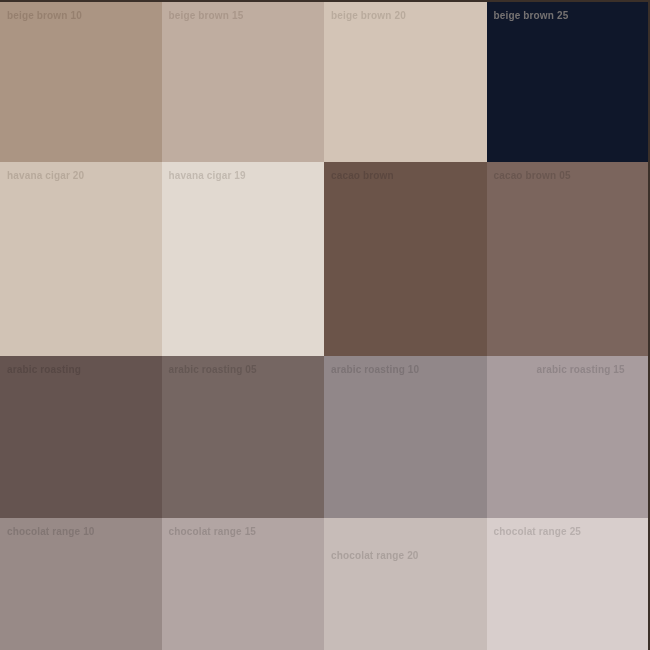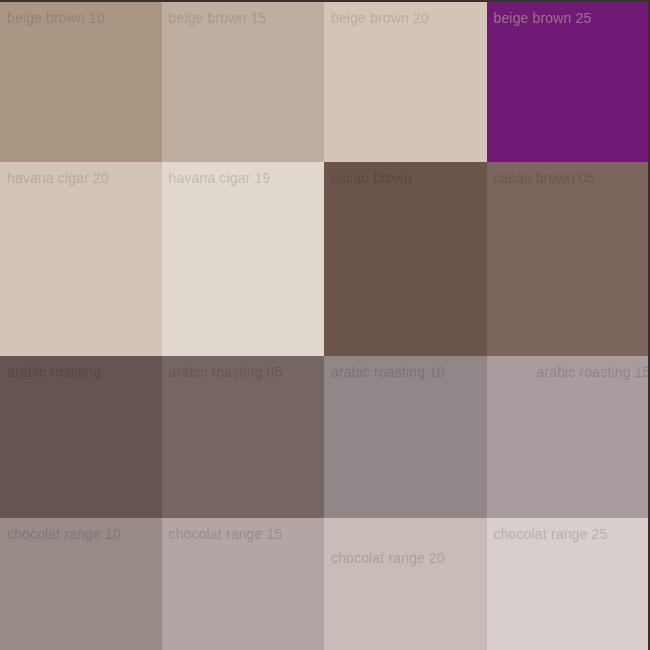--- a/index.html
+++ b/index.html
@@ -27,22 +27,22 @@
     display: flex;
     width: 100%;
   }
   .swatch {
     position: relative;
     box-sizing: border-box;
     overflow: hidden;
   }
   .swatch-label {
     display: block;
-    font-size: 14px;
-    font-weight: normal;
+    font-size: 10px;
+    font-weight: bold;
     letter-spacing: 0.15px;
     line-height: 1;
     padding: 9px 0 0 7px;
     white-space: nowrap;
     opacity: 0.62;
   }
 </style>
 </head>
 <body>
 
@@ -50,21 +50,21 @@
     <div class="swatch-row" style="height: 160px;">
       <div class="swatch" style="width: 162px; height: 100%; background: rgb(171, 149, 131);">
         <span class="swatch-label" style="color: rgb(138, 116, 99);">beige brown 10</span>
       </div>
       <div class="swatch" style="width: 163px; height: 100%; background: rgb(191, 173, 160);">
         <span class="swatch-label" style="color: rgb(157, 138, 125);">beige brown 15</span>
       </div>
       <div class="swatch" style="width: 163px; height: 100%; background: rgb(211, 196, 182);">
         <span class="swatch-label" style="color: rgb(170, 156, 142);">beige brown 20</span>
       </div>
-      <div class="swatch" style="width: 162px; height: 100%; background: #701a75;">
+      <div class="swatch" style="width: 162px; height: 100%; background: #0f172a;">
         <span class="swatch-label" style="color: rgb(179, 169, 157);">beige brown 25</span>
       </div>
     </div>
     <div class="swatch-row" style="height: 194px;">
       <div class="swatch" style="width: 162px; height: 100%; background: rgb(209, 195, 181);">
         <span class="swatch-label" style="color: rgb(168, 154, 140);">havana cigar 20</span>
       </div>
       <div class="swatch" style="width: 163px; height: 100%; background: rgb(225, 217, 208);">
         <span class="swatch-label" style="color: rgb(176, 167, 157);">havana cigar 19</span>
       </div>

